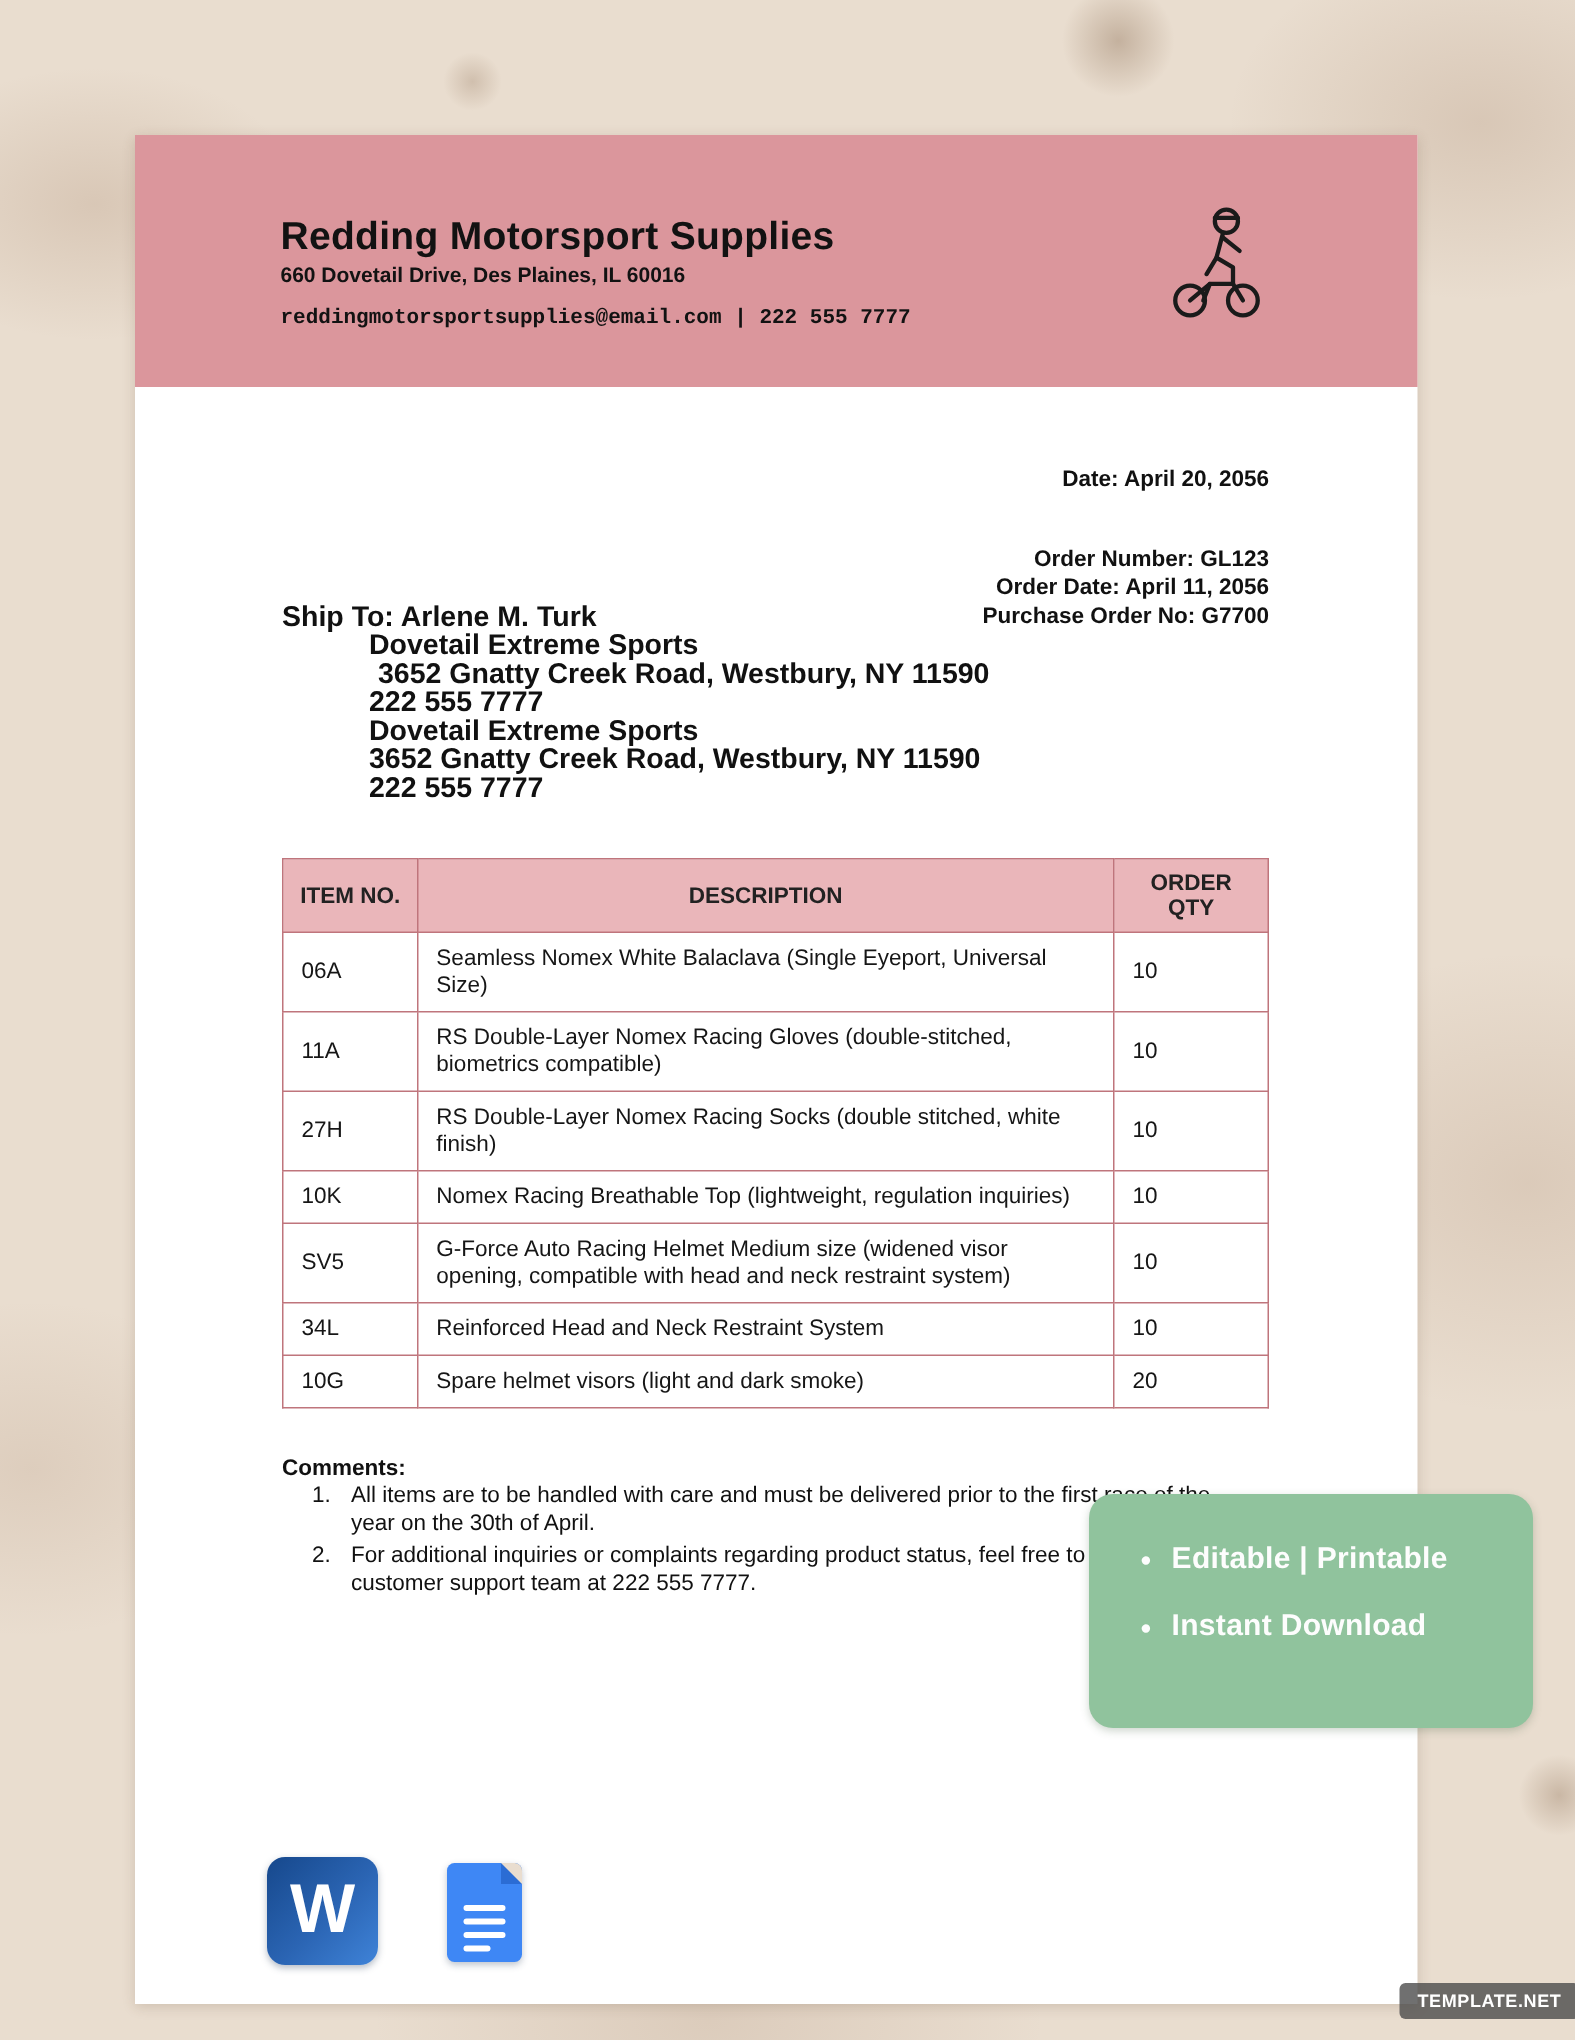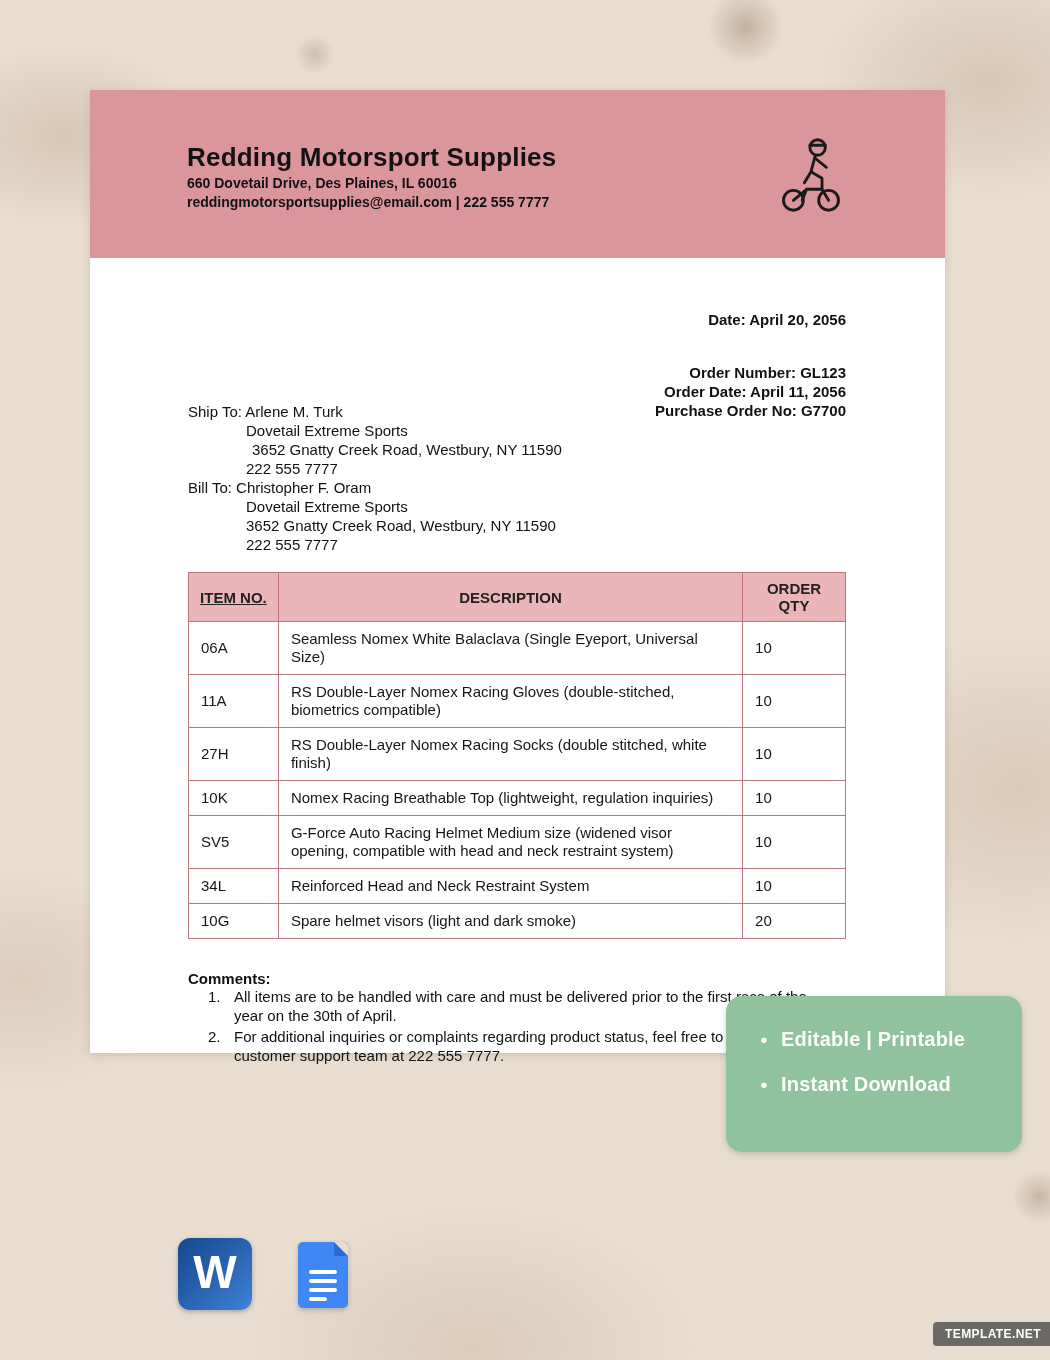--- a/index.html
+++ b/index.html
@@ -14,54 +14,54 @@
       radial-gradient(ellipse 240px 170px at 94% 6%, rgba(140,100,70,0.18), transparent 70%),
       radial-gradient(circle 50px at 71% 2%, rgba(110,75,45,0.30), transparent 75%),
       radial-gradient(ellipse 280px 220px at 97% 58%, rgba(150,110,80,0.17), transparent 70%),
       radial-gradient(ellipse 220px 160px at 2% 72%, rgba(150,110,80,0.14), transparent 70%),
       radial-gradient(ellipse 320px 200px at 45% 99%, rgba(140,100,70,0.14), transparent 70%),
       radial-gradient(circle 36px at 99% 88%, rgba(120,85,55,0.28), transparent 75%),
       radial-gradient(circle 26px at 30% 4%, rgba(120,85,55,0.22), transparent 75%);
   }
 
   .page{
-    position:absolute; left:90px; top:90px; width:855px; height:963px;
+    position:absolute; left:90px; top:90px; width:855px; height:1246px;
     background:#ffffff; box-shadow:0 2px 8px rgba(90,60,40,0.18);
   }
 
   
   .page-header{
     position:absolute; left:0; top:0; width:855px; height:168px;
     background:#db969c; color:#121212;
   }
   .company-name{ position:absolute; left:97px; top:52px; font-size:26px; font-weight:bold; letter-spacing:0.2px; }
   .company-address{ position:absolute; left:97px; top:85px; font-size:14px; font-weight:bold; }
-  .company-contact{ position:absolute; left:97px; top:104px; font-size:14px; font-weight:bold; }
+  .company-contact{ position:absolute; left:97px; top:114px; font-size:14px; font-weight:bold;font-family:Liberation Mono, monospace; }
   .rider-icon{ position:absolute; left:688px; top:44px; }
 
   
   .meta{ position:absolute; right:99px; top:220px; text-align:right; font-size:15px; font-weight:bold; color:#111; line-height:19px; }
   .meta .meta-date{ margin-bottom:34px; }
 
   
-  .addresses{ position:absolute; left:98px; top:312px; font-size:15px; font-weight:normal; color:#111; line-height:19px; }
+  .addresses{ position:absolute; left:98px; top:312px; font-size:19px; font-weight:bold; color:#111; line-height:19px; }
   .addresses .sub{ padding-left:58px; }
   .addresses .sub2{ padding-left:64px; }
 
   
   table.order-table{
     position:absolute; left:98px; top:482px; width:658px;
     border-collapse:collapse; font-size:15px; color:#161616;
   }
   .order-table th{
     background:#eab6ba; border:1px solid #bf757c;
     padding:7px 8px; font-size:15px; font-weight:bold; color:#222;
   }
   .order-table td{ border:1px solid #bf757c; padding:8px 12px; line-height:18px; }
-  .col-no{ width:90px;text-decoration:underline; }
+  .col-no{ width:90px; }
   .col-desc{ width:465px; }
   .col-qty{ width:103px; }
   .cell-center{ text-align:left; }
 
   
   .comments{ position:absolute; left:98px; top:880px; width:652px; font-size:15px; color:#111; }
   .comments-label{ font-weight:bold; margin-bottom:0; }
   .comment-row{ display:flex; padding-left:20px; line-height:19px; margin-bottom:2px; }
   .comment-num{ width:26px; flex:0 0 26px; }
   .comment-text{ width:600px; }
@@ -140,24 +140,20 @@
     </div>
 
     <div class="addresses">
       <div>
         <span>Ship To:</span>
         <span>Arlene M. Turk</span>
       </div>
       <div class="sub">Dovetail Extreme Sports</div>
       <div class="sub2">3652 Gnatty Creek Road, Westbury, NY 11590</div>
       <div class="sub">222 555 7777</div>
-      <div>
-        <span>Bill To:</span>
-        <span>Christopher F. Oram</span>
-      </div>
       <div class="sub">Dovetail Extreme Sports</div>
       <div class="sub">3652 Gnatty Creek Road, Westbury, NY 11590</div>
       <div class="sub">222 555 7777</div>
     </div>
 
     <table class="order-table">
       <thead>
         <tr>
           <th class="col-no">ITEM NO.</th>
           <th class="col-desc">DESCRIPTION</th>

